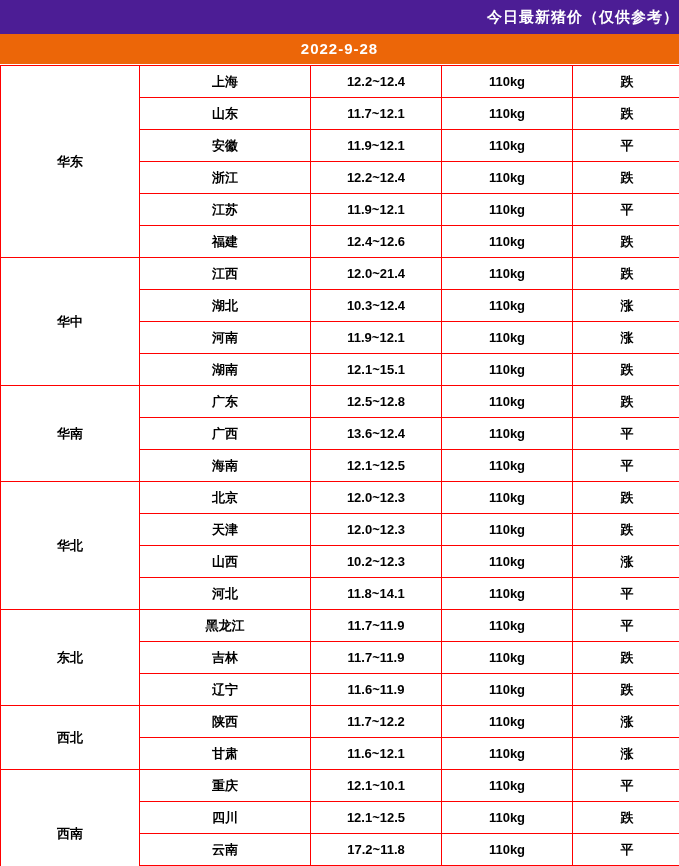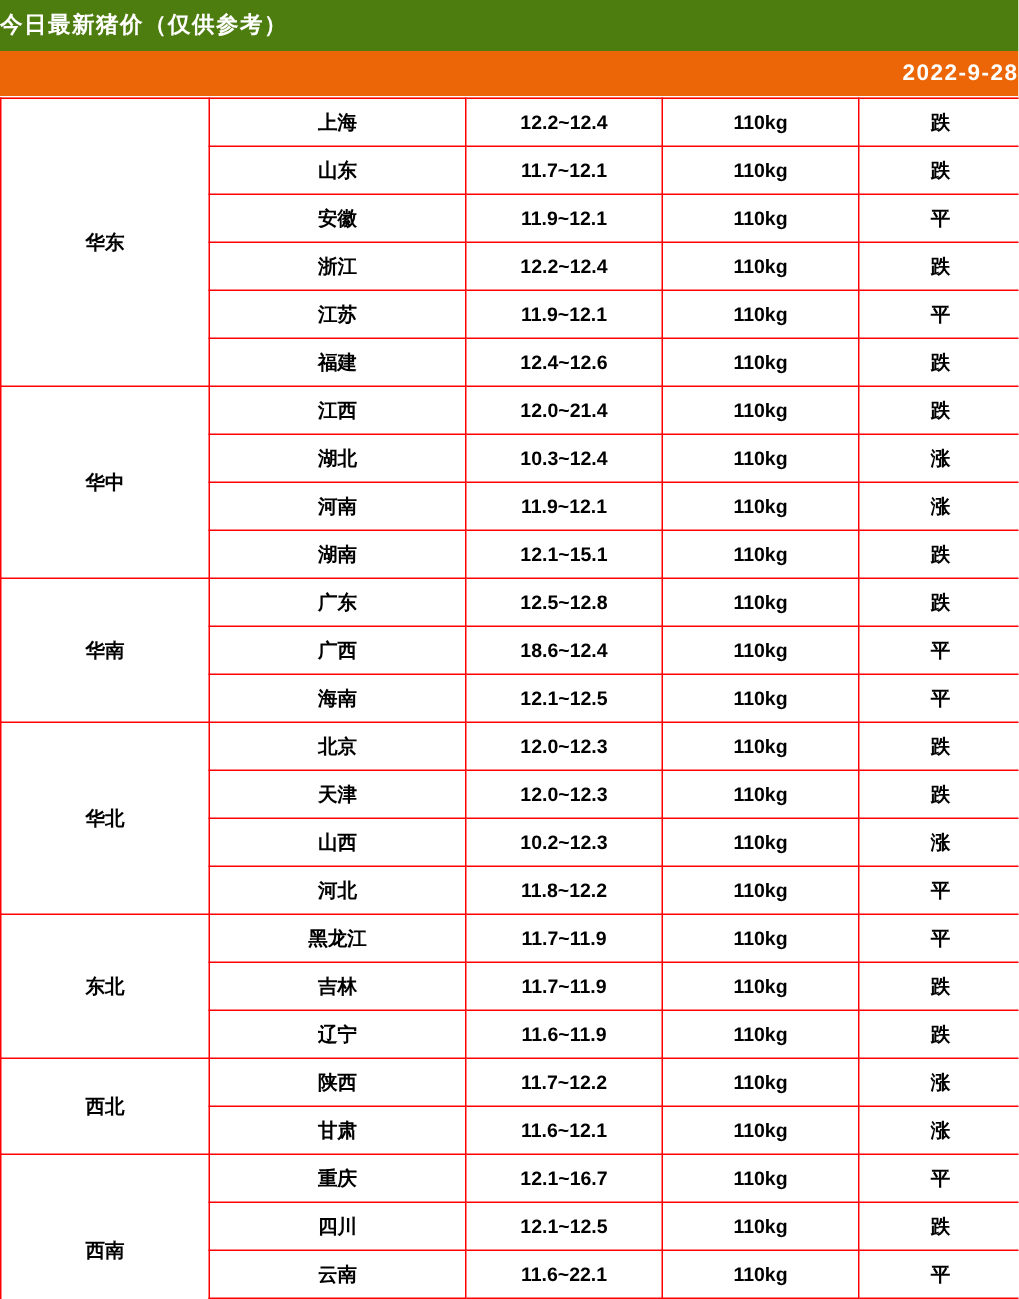--- a/index.html
+++ b/index.html
@@ -11,35 +11,35 @@
     font-family: "Liberation Sans", "DejaVu Sans", sans-serif;
     width: 679px;
     height: 866px;
     overflow: hidden;
   }
   .sheet {
     width: 679px;
     box-sizing: border-box;
   }
   .title-bar {
-    background: #4d7c0f;
+    background: #4c1d95;
     color: #ffffff;
     font-size: 15px;
     font-weight: bold;
-    text-align: left;
+    text-align: right;
     height: 34px;
     line-height: 34px;
     letter-spacing: 1px;
   }
   .date-bar {
     background: #ec6608;
     color: #ffffff;
     font-size: 15px;
     font-weight: bold;
-    text-align: right;
+    text-align: center;
     height: 30px;
     line-height: 30px;
     letter-spacing: 1px;
     border-bottom: 1px solid #ffffff;
   }
   table.price-table {
     width: 679px;
     border-collapse: collapse;
     table-layout: fixed;
   }
@@ -146,21 +146,21 @@
         </tr>
         <tr>
           <td class="region" rowspan="3">华南</td>
           <td class="province">广东</td>
           <td class="price">12.5~12.8</td>
           <td class="weight">110kg</td>
           <td class="trend t-down">跌</td>
         </tr>
         <tr>
           <td class="province">广西</td>
-          <td class="price">18.6~12.4</td>
+          <td class="price">13.6~12.4</td>
           <td class="weight">110kg</td>
           <td class="trend t-flat">平</td>
         </tr>
         <tr>
           <td class="province">海南</td>
           <td class="price">12.1~12.5</td>
           <td class="weight">110kg</td>
           <td class="trend t-flat">平</td>
         </tr>
         <tr>
@@ -177,21 +177,21 @@
           <td class="trend t-down">跌</td>
         </tr>
         <tr>
           <td class="province">山西</td>
           <td class="price">10.2~12.3</td>
           <td class="weight">110kg</td>
           <td class="trend t-up">涨</td>
         </tr>
         <tr>
           <td class="province">河北</td>
-          <td class="price">11.8~12.2</td>
+          <td class="price">11.8~14.1</td>
           <td class="weight">110kg</td>
           <td class="trend t-flat">平</td>
         </tr>
         <tr>
           <td class="region" rowspan="3">东北</td>
           <td class="province">黑龙江</td>
           <td class="price">11.7~11.9</td>
           <td class="weight">110kg</td>
           <td class="trend t-flat">平</td>
         </tr>
@@ -216,33 +216,33 @@
         </tr>
         <tr>
           <td class="province">甘肃</td>
           <td class="price">11.6~12.1</td>
           <td class="weight">110kg</td>
           <td class="trend t-up">涨</td>
         </tr>
         <tr>
           <td class="region" rowspan="4">西南</td>
           <td class="province">重庆</td>
-          <td class="price">12.1~16.7</td>
+          <td class="price">12.1~10.1</td>
           <td class="weight">110kg</td>
           <td class="trend t-flat">平</td>
         </tr>
         <tr>
           <td class="province">四川</td>
           <td class="price">12.1~12.5</td>
           <td class="weight">110kg</td>
           <td class="trend t-down">跌</td>
         </tr>
         <tr>
           <td class="province">云南</td>
-          <td class="price">11.6~22.1</td>
+          <td class="price">17.2~11.8</td>
           <td class="weight">110kg</td>
           <td class="trend t-flat">平</td>
         </tr>
         <tr>
           <td class="province">贵州</td>
           <td class="price">11.8~12.1</td>
           <td class="weight">110kg</td>
           <td class="trend t-flat">平</td>
         </tr>
       </tbody>

